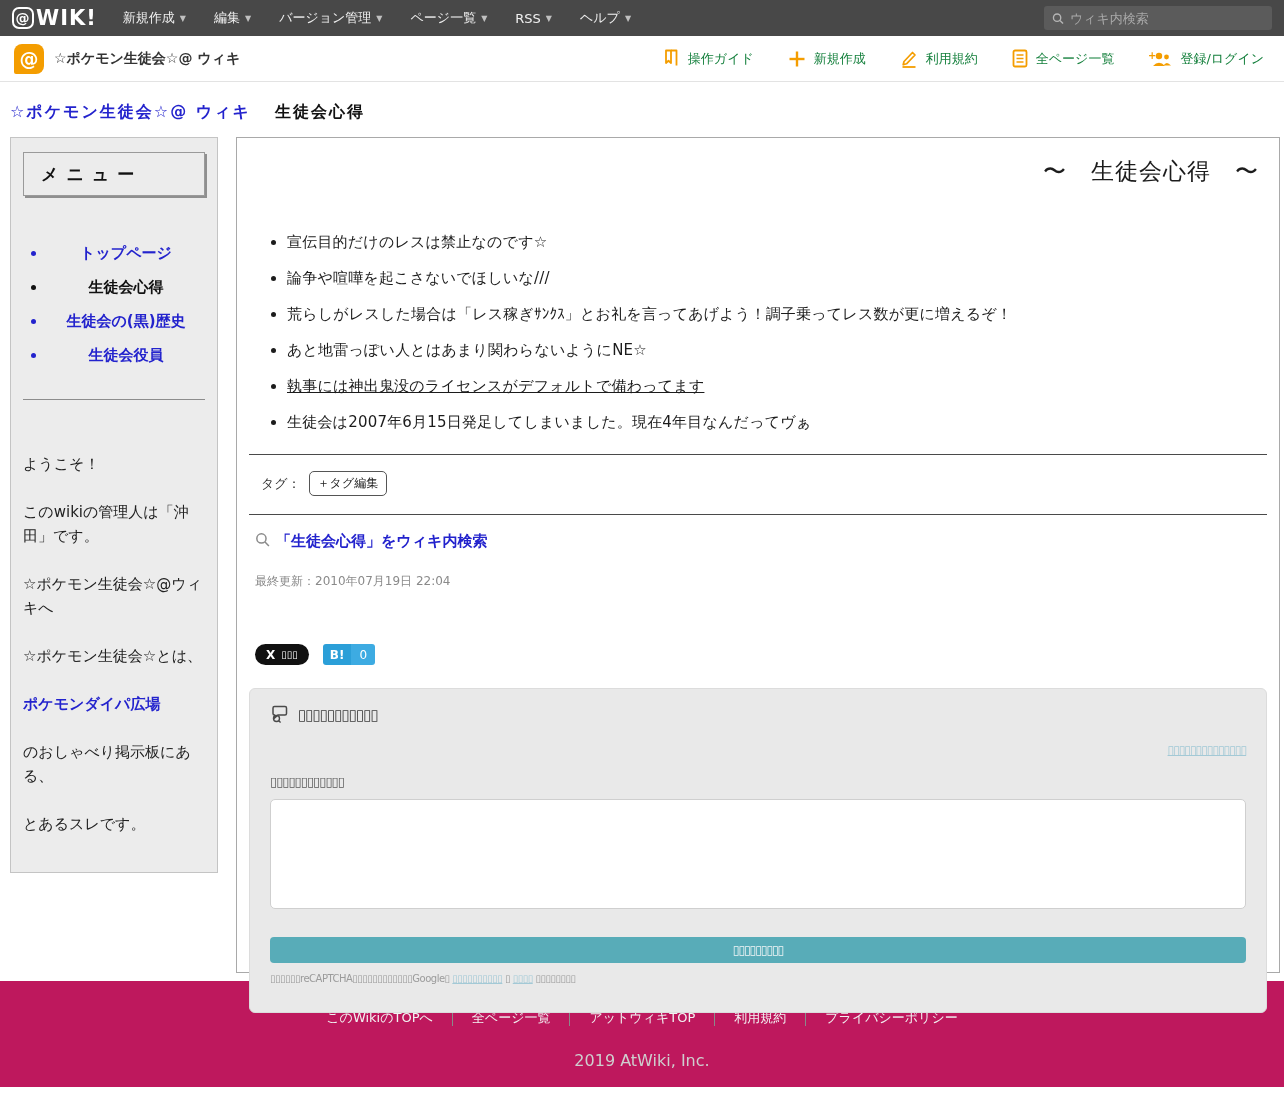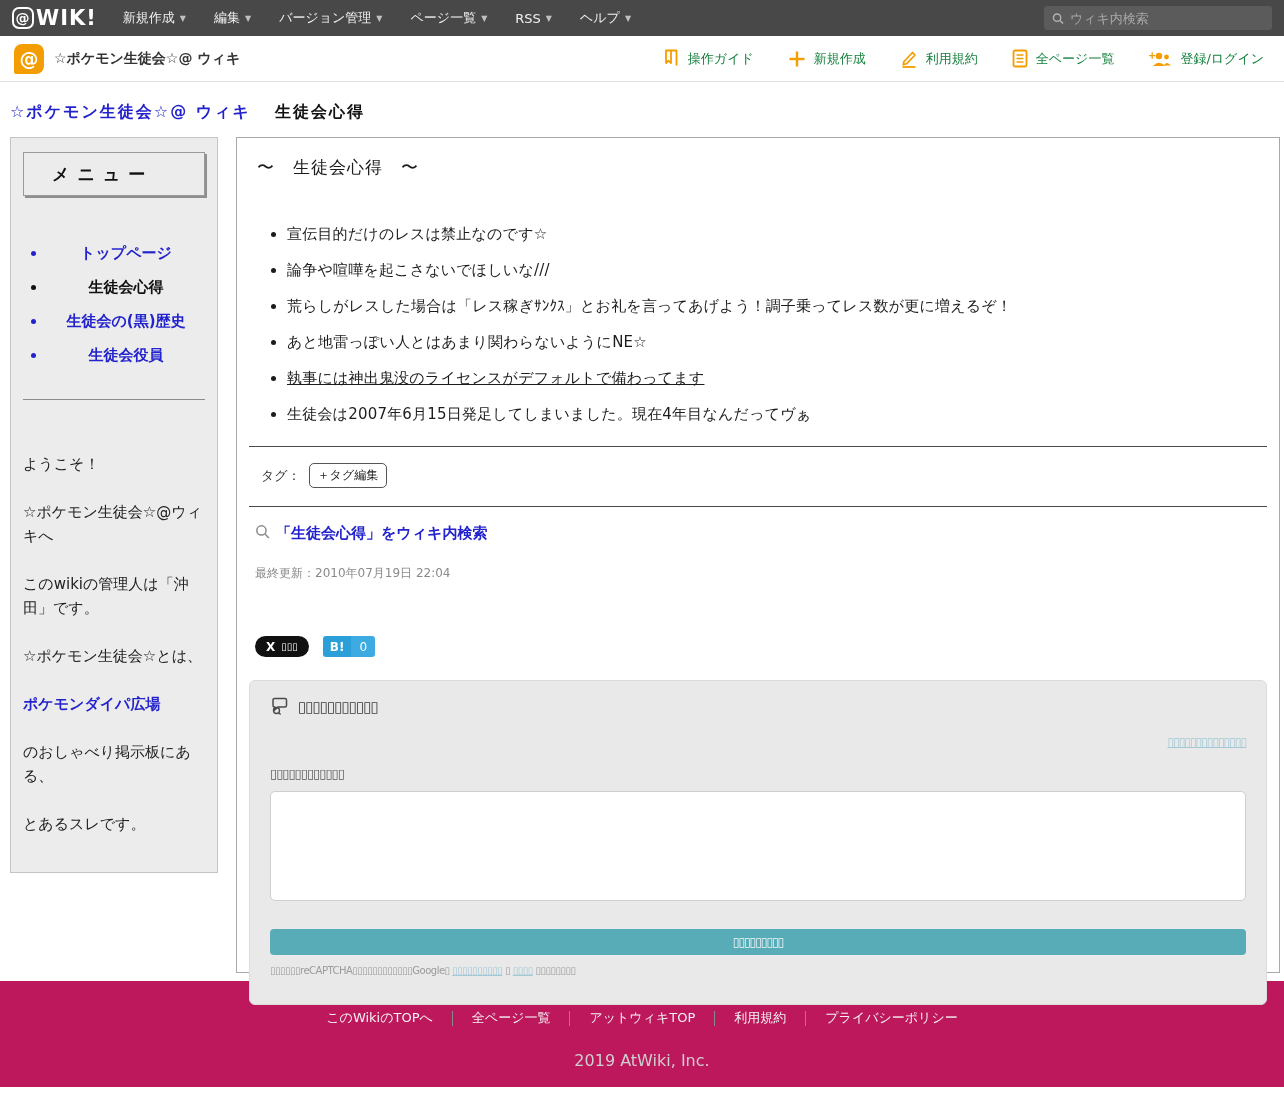--- a/index.html
+++ b/index.html
@@ -48,37 +48,37 @@
   .breadcrumbrow .page { color:#111; font-size:16px; font-weight:bold; letter-spacing:2px; }
   
   .contentwrap { display:flex; align-items:flex-start; padding:0 12px 0 10px; height:840px; }
   
   .sidebar {
     width:208px; background:#ececec; border:1px solid #c4c4c4; height:736px;
     padding:14px 12px; flex-shrink:0;
   }
   .menubox {
     border:1px solid #9a9a9a; box-shadow:2px 2px 0 #8f8f8f; background:#ececec;
-    height:44px; display:flex; align-items:center; padding-left:28px; margin-bottom:44px;
+    height:44px; display:flex; align-items:center; padding-left:17px; margin-bottom:44px;
   }
   .menubox .menutitle { font-size:17px; font-weight:bold; letter-spacing:8px; color:#111; }
   .menulist { list-style:disc; padding-left:24px; margin-top:48px; }
   .menulist li { margin-bottom:15px; font-size:15px; font-weight:bold; cursor:pointer;text-align:center; }
   .menulist li.linky { color:#2323cd; }
   .menulist li.current { color:#111; cursor:default; }
   .sidebar hr { border:none; border-top:1px solid #8c8c8c; margin:34px 0 0 0; }
   .sideparas { margin-top:52px; }
   .sideparas p { font-size:15px; color:#222; line-height:24px; margin-bottom:24px; }
   .sideparas p.sidelink { color:#2323cd; font-weight:bold; cursor:pointer; }
   
   .mainbox {
     flex:1; margin-left:18px; background:#fff; border:1px solid #a9a9a9;
     height:836px; padding:8px 12px; position:relative;
   }
-  .pagetitle { font-size:17px; color:#1c1c1c; font-weight:500; padding:10px 8px 0 8px; letter-spacing:1px; }
+  .pagetitle { font-size:23px; color:#1c1c1c; font-weight:500; padding:10px 8px 0 8px; letter-spacing:1px;text-align:right; }
   .rules { list-style:disc; padding-left:38px; margin-top:46px; }
   .rules li { font-size:15px; color:#1c1c1c; margin-bottom:17px; letter-spacing:0.2px; }
   .rules li.underlined { text-decoration:underline; cursor:pointer; }
   .mainbox hr.dark { border:none; border-top:1px solid #4a4a4a; margin:0; }
   .hr1 { margin-top:22px !important; }
   .tagrow { display:flex; align-items:center; gap:8px; padding:16px 12px 18px 12px; }
   .taglabel { font-size:13px; color:#333; }
   .tagbtn {
     font-size:12px; color:#222; background:#fff; border:1px solid #555; border-radius:5px;
     padding:3px 8px; cursor:pointer; font-family:inherit;
@@ -230,22 +230,22 @@
     </div>
     <ul class="menulist">
       <li class="linky">トップページ</li>
       <li class="current">生徒会心得</li>
       <li class="linky">生徒会の(黒)歴史</li>
       <li class="linky">生徒会役員</li>
     </ul>
     <hr>
     <div class="sideparas">
       <p>ようこそ！</p>
+      <p>このwikiの管理人は「沖田」です。</p>
       <p>☆ポケモン生徒会☆@ウィキへ</p>
-      <p>このwikiの管理人は「沖田」です。</p>
       <p>☆ポケモン生徒会☆とは、</p>
       <p class="sidelink">ポケモンダイパ広場</p>
       <p>のおしゃべり掲示板にある、</p>
       <p>とあるスレです。</p>
     </div>
   </div>
 
   <div class="mainbox">
     <div class="pagetitle">〜　生徒会心得　〜</div>
 

